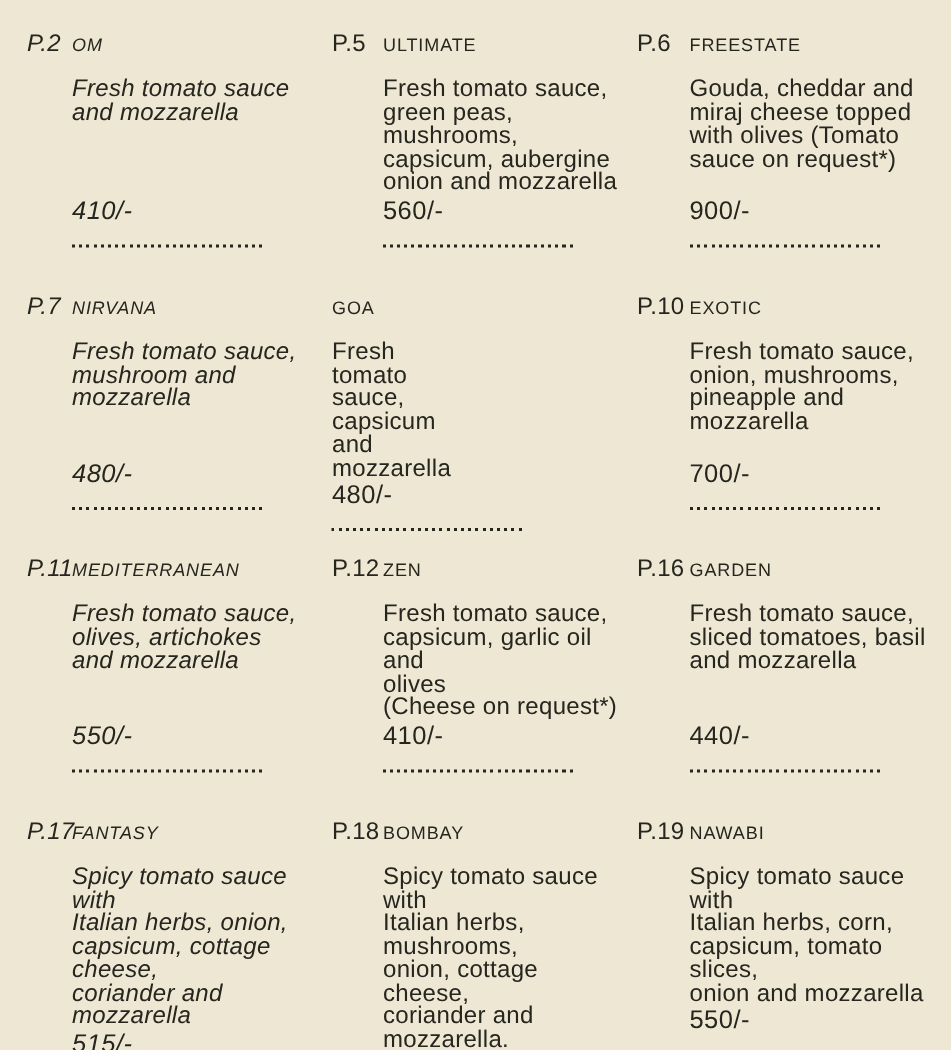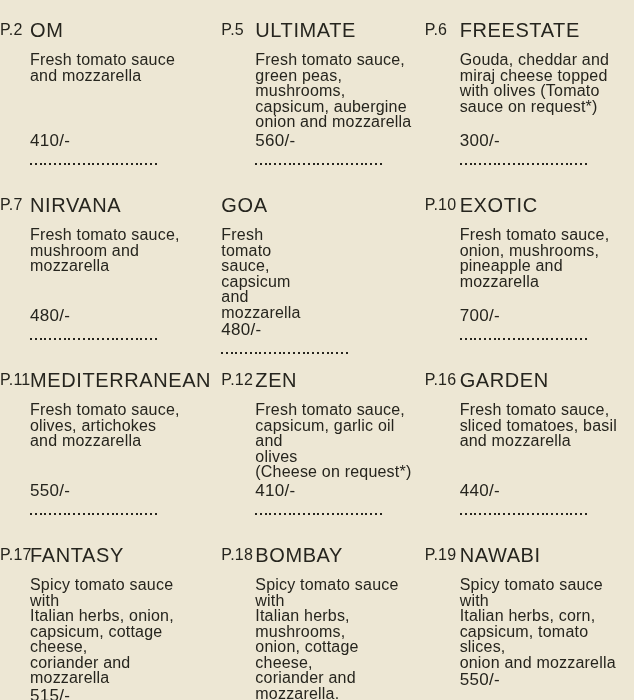--- a/index.html
+++ b/index.html
@@ -23,37 +23,37 @@
     height: 100%;
   }
   .cell {
     box-sizing: border-box;
     display: grid;
     grid-template-columns: 30px 1fr;
     padding-top: 21px;
     padding-bottom: 10px;
     padding-right: 6px;
   }
-  .cell:nth-child(3n+1) { grid-template-columns: 30px 1fr; }
+  .cell:nth-child(3n+1) { padding-left: 18px; grid-template-columns: 30px 1fr; font-style: italic; }
   .cell:nth-child(3n+2) { padding-left: 10px; grid-template-columns: 34px 1fr; }
   .cell:nth-child(3n)   { padding-left: 2px;  grid-template-columns: 35px 1fr; }
   .code {
     font-size: 16px;
     font-weight: 500;
     letter-spacing: 0.2px;
     line-height: 18px;
     white-space: nowrap;
   }
   .content {
     display: flex;
     flex-direction: column;
     min-width: 0;
   }
   .name {
-    font-size: 20px;
+    font-size: 12px;
     font-weight: 500;
     letter-spacing: 0.6px;
     line-height: 18px;
     margin-bottom: 13px;
     white-space: nowrap;
   }
   .desc {
     font-size: 16px;
     line-height: 15.5px;
     letter-spacing: 0.2px;
@@ -108,21 +108,21 @@
     </div>
 
     <div class="cell">
       <div class="code">P.6</div>
       <div class="content">
         <div class="name">FREESTATE</div>
         <div class="desc">Gouda, cheddar and
 miraj cheese topped
 with olives (Tomato
 sauce on request*)</div>
-        <div class="price">300/-</div>
+        <div class="price">900/-</div>
         <div class="dots"></div>
       </div>
     </div>
 
     <div class="cell">
       <div class="code">P.7</div>
       <div class="content">
         <div class="name">NIRVANA</div>
         <div class="desc">Fresh tomato sauce,
 mushroom and

